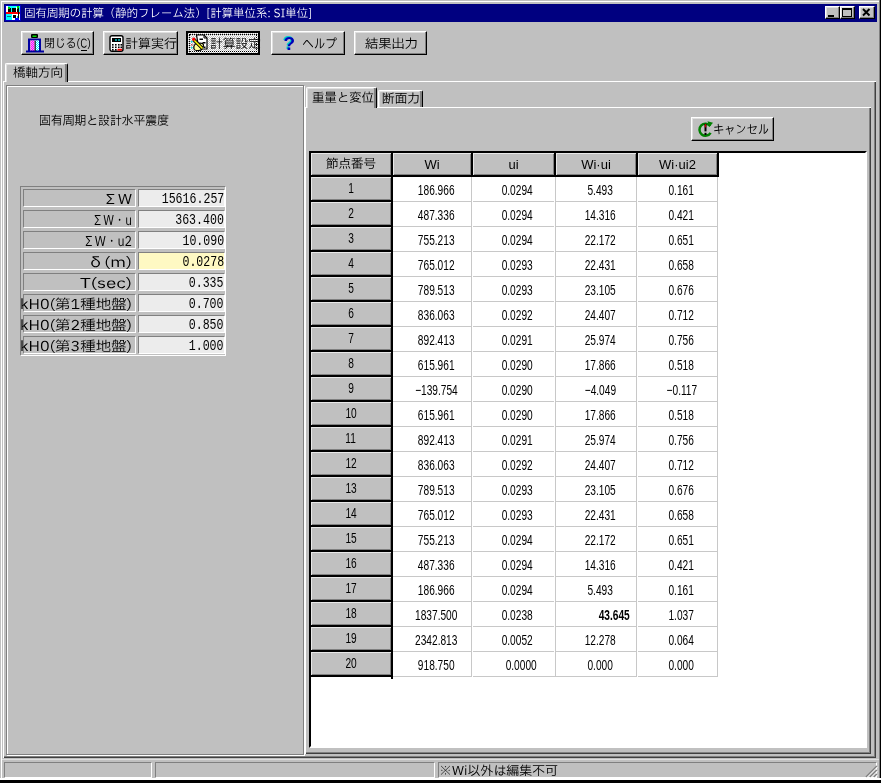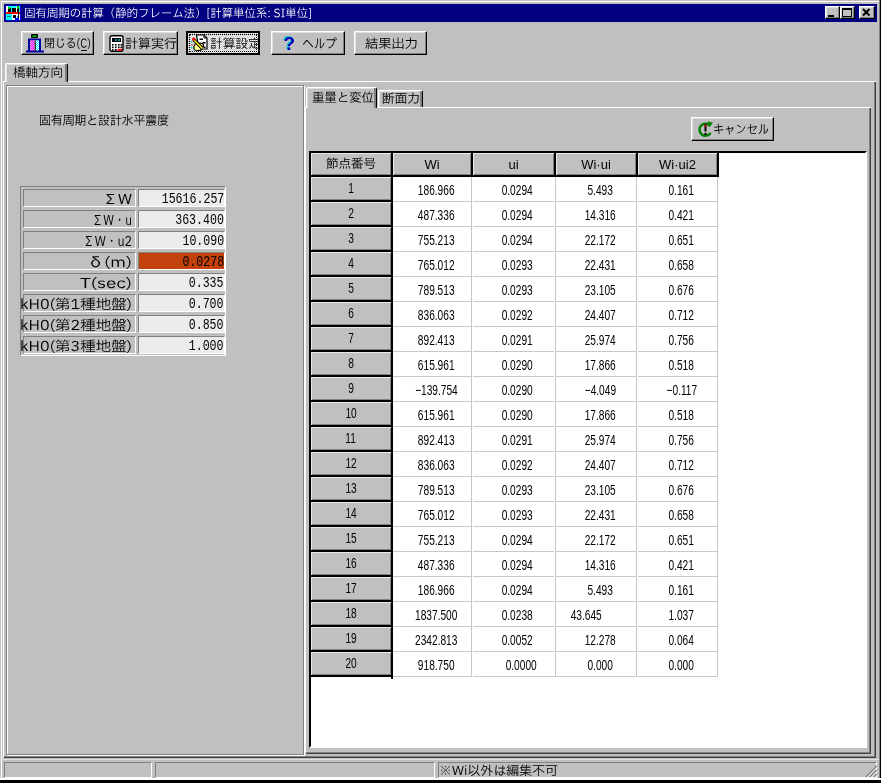--- a/index.html
+++ b/index.html
@@ -216,21 +216,21 @@
     <div class="sunkcell" style="position:absolute;left:117px;top:44px;width:87px;height:18px;background:#ececec;">
 <div style="position:absolute;right:0px;top:1px;font-family:'Liberation Mono',monospace;font-size:14.5px;color:#000;transform:scaleX(0.8);transform-origin:100% 50%;">10.090</div>
     </div>
     <div class="sunkcell" style="position:absolute;left:2px;top:65px;width:113px;height:18px;background:#c0c0c0;">
 <div style="position:absolute;right:3px;top:2px;">
         <svg width="45.0" height="13.6" viewBox="0 0 45.0 13.6" xmlns="http://www.w3.org/2000/svg">
           <path transform="translate(0,11.97) scale(1.2629,1)" d="M3.3 -3.6Q3.3 -4.8 3.8 -5.6Q4.2 -6.5 5 -6.9Q5.7 -7.4 6.6 -7.4V-7.4L6.3 -7.7L4.4 -9.3V-10.6H9.5V-9.6H6.4L5.4 -9.7V-9.6L7.5 -8Q9 -6.8 9.7 -5.8Q10.3 -4.9 10.3 -3.7Q10.3 -2.5 9.8 -1.6Q9.4 -0.8 8.6 -0.3Q7.8 0.2 6.8 0.2Q5.8 0.2 5 -0.3Q4.2 -0.8 3.8 -1.6Q3.3 -2.5 3.3 -3.6ZM9.1 -3.2V-3.4Q9.1 -4.2 8.9 -4.7Q8.8 -5.2 8.4 -5.8Q8 -6.3 7.1 -6.9Q6 -6.8 5.2 -6Q4.5 -5.3 4.5 -3.9V-3.2Q4.5 -2 5.1 -1.4Q5.7 -0.8 6.8 -0.8Q7.8 -0.8 8.5 -1.4Q9.1 -2 9.1 -3.2Z M17.4 -10.9H18.4Q17.7 -10.2 17.1 -9.2Q16.5 -8.3 16.1 -7.2Q15.8 -6.1 15.8 -5.1V-3.8Q15.8 -2.8 16.1 -1.7Q16.5 -0.6 17.1 0.3Q17.7 1.3 18.4 2H17.4Q16.6 1.3 16.1 0.4Q15.5 -0.6 15.1 -1.9Q14.8 -3.1 14.8 -4.4Q14.8 -5.8 15.1 -7Q15.5 -8.3 16.1 -9.3Q16.6 -10.3 17.4 -10.9Z M19.6 0V-7.4H20.7V-6.2H20.8Q21.1 -6.8 21.5 -7.2Q22 -7.5 22.8 -7.5Q23.5 -7.5 24.1 -7.2Q24.7 -6.8 25 -6H25.1Q25.3 -6.7 25.8 -7.1Q26.4 -7.5 27.3 -7.5Q28.4 -7.5 29.1 -6.8Q29.7 -6.1 29.7 -4.7V0H28.6V-4.5Q28.6 -5.5 28.2 -6Q27.8 -6.5 27 -6.5Q26.2 -6.5 25.7 -6.2Q25.2 -5.8 25.2 -5.1V0H24.1V-4.5Q24.1 -5.5 23.7 -6Q23.3 -6.5 22.5 -6.5Q21.8 -6.5 21.2 -6.2Q20.7 -5.8 20.7 -5.1V0Z M31.9 2H30.8Q31.6 1.3 32.2 0.3Q32.8 -0.6 33.1 -1.7Q33.4 -2.8 33.4 -3.8V-5.1Q33.4 -6.1 33.1 -7.2Q32.8 -8.3 32.2 -9.2Q31.6 -10.2 30.8 -10.9H31.9Q32.6 -10.3 33.2 -9.3Q33.8 -8.3 34.1 -7Q34.4 -5.8 34.4 -4.4Q34.4 -3.1 34.1 -1.9Q33.8 -0.6 33.2 0.4Q32.6 1.3 31.9 2Z" fill="#000"></path>
         </svg>
       </div>
     </div>
-    <div class="sunkcell" style="position:absolute;left:117px;top:65px;width:87px;height:18px;background:#c2410c;padding-left:48px;">
+    <div class="sunkcell" style="position:absolute;left:117px;top:65px;width:87px;height:18px;background:#fef9c3;padding-left:48px;">
 <div style="position:absolute;right:0px;top:1px;font-family:'Liberation Mono',monospace;font-size:14.5px;color:#000;transform:scaleX(0.8);transform-origin:100% 50%;">0.0278</div>
     </div>
     <div class="sunkcell" style="position:absolute;left:2px;top:86px;width:113px;height:18px;background:#c0c0c0;">
 <div style="position:absolute;right:3px;top:2px;">
         <svg width="52.0" height="13.6" viewBox="0 0 52.0 13.6" xmlns="http://www.w3.org/2000/svg">
           <path transform="translate(0,11.97) scale(1.3112,1)" d="M7.9 -10V-9H4.7V0H3.5V-9H0.3V-10Z M11.9 -10.9H13Q12.2 -10.2 11.6 -9.2Q11 -8.3 10.7 -7.2Q10.4 -6.1 10.4 -5.1V-3.8Q10.4 -2.8 10.7 -1.7Q11 -0.6 11.6 0.3Q12.2 1.3 13 2H11.9Q11.2 1.3 10.6 0.4Q10 -0.6 9.7 -1.9Q9.3 -3.1 9.3 -4.4Q9.3 -5.8 9.7 -7Q10 -8.3 10.6 -9.3Q11.2 -10.3 11.9 -10.9Z M13.5 -1.3 14.3 -1.9Q14.7 -1.3 15.2 -1Q15.8 -0.7 16.4 -0.7Q17.2 -0.7 17.6 -1.1Q18 -1.4 18 -2Q18 -2.5 17.7 -2.8Q17.4 -3.1 16.7 -3.2L16.1 -3.3Q13.8 -3.6 13.8 -5.4Q13.8 -6.4 14.5 -7Q15.2 -7.5 16.4 -7.5Q17.2 -7.5 17.8 -7.2Q18.5 -6.9 18.9 -6.4L18.2 -5.7Q17.9 -6.1 17.4 -6.4Q17 -6.6 16.3 -6.6Q15.6 -6.6 15.2 -6.3Q14.8 -6 14.8 -5.4Q14.8 -4.9 15.2 -4.7Q15.5 -4.4 16.3 -4.3L16.8 -4.2Q18 -4 18.6 -3.5Q19.1 -3 19.1 -2.1Q19.1 -1 18.4 -0.4Q17.6 0.2 16.4 0.2Q15.4 0.2 14.7 -0.2Q14 -0.6 13.5 -1.3Z M20.6 -3.7Q20.6 -4.8 21 -5.7Q21.4 -6.6 22.1 -7.1Q22.9 -7.5 23.9 -7.5Q24.8 -7.5 25.5 -7.1Q26.2 -6.6 26.6 -5.8Q27 -5 27 -3.9V-3.4H21.7V-3.1Q21.7 -2.1 22.3 -1.4Q22.9 -0.8 23.9 -0.8Q24.6 -0.8 25.2 -1.1Q25.7 -1.5 26 -2.1L26.8 -1.5Q26.4 -0.7 25.6 -0.3Q24.9 0.2 23.9 0.2Q22.9 0.2 22.1 -0.3Q21.4 -0.8 21 -1.6Q20.6 -2.5 20.6 -3.7ZM21.7 -4.2H25.8V-4.4Q25.8 -5.4 25.3 -6Q24.7 -6.6 23.9 -6.6Q22.9 -6.6 22.3 -6Q21.7 -5.3 21.7 -4.3Z M28.4 -3.7Q28.4 -5.5 29.3 -6.5Q30.1 -7.5 31.7 -7.5Q32.7 -7.5 33.4 -7.1Q34.1 -6.6 34.4 -5.8L33.5 -5.4Q33.3 -5.9 32.8 -6.2Q32.3 -6.6 31.7 -6.6Q30.6 -6.6 30.1 -5.9Q29.6 -5.3 29.6 -4.3V-3.1Q29.6 -2 30.1 -1.4Q30.6 -0.8 31.7 -0.8Q33 -0.8 33.7 -2.1L34.5 -1.6Q34.1 -0.7 33.4 -0.3Q32.7 0.2 31.7 0.2Q30.1 0.2 29.3 -0.9Q28.4 -1.9 28.4 -3.7Z M35.9 2H34.9Q35.6 1.3 36.2 0.3Q36.8 -0.6 37.1 -1.7Q37.5 -2.8 37.5 -3.8V-5.1Q37.5 -6.1 37.1 -7.2Q36.8 -8.3 36.2 -9.2Q35.6 -10.2 34.9 -10.9H35.9Q36.6 -10.3 37.2 -9.3Q37.8 -8.3 38.1 -7Q38.5 -5.8 38.5 -4.4Q38.5 -3.1 38.1 -1.9Q37.8 -0.6 37.2 0.4Q36.6 1.3 35.9 2Z" fill="#000"></path>
         </svg>
       </div>
     </div>
     <div class="sunkcell" style="position:absolute;left:117px;top:86px;width:87px;height:18px;background:#ececec;">
@@ -588,21 +588,21 @@
     <div style="position:absolute;left:325px;top:424px;width:1px;height:25px;background:#c8c8c8;"></div>
     <div style="position:absolute;left:406px;top:424px;width:1px;height:25px;background:#c8c8c8;"></div>
     <div style="position:absolute;left:0;top:449px;width:80px;height:25px;background:#c0c0c0;
 border-bottom:2px solid #000;box-shadow:inset 1px 1px 0 #e8e8e8, inset -1px -1px 0 #808080;
 text-align:center;font-size:14.5px;line-height:23px;color:#000;"><span style="display:inline-block;transform:scaleX(0.70);transform-origin:50% 50%;font-size:14.5px;">18</span></div>
     <div style="position:absolute;left:82px;top:449px;width:78px;height:25px;background:#fff;
 border-bottom:1px solid #c8c8c8;text-align:center;font-size:14.5px;line-height:26px;color:#000;padding-left:8px;"><span style="display:inline-block;transform:scaleX(0.70);transform-origin:50% 50%;font-size:14.5px;">1837.500</span></div>
     <div style="position:absolute;left:162px;top:449px;width:81px;height:25px;background:#fff;
 border-bottom:1px solid #c8c8c8;text-align:center;font-size:14.5px;line-height:26px;color:#000;padding-left:8px;"><span style="display:inline-block;transform:scaleX(0.70);transform-origin:50% 50%;font-size:14.5px;">0.0238</span></div>
     <div style="position:absolute;left:245px;top:449px;width:80px;height:25px;background:#fff;
-border-bottom:1px solid #c8c8c8;text-align:left;font-size:14.5px;line-height:26px;color:#000;padding-left:8px;"><span style="display:inline-block;transform:scaleX(0.70);transform-origin:50% 50%;font-size:14.5px;">43.645</span></div>
+border-bottom:1px solid #c8c8c8;text-align:right;font-size:14.5px;line-height:26px;color:#000;padding-left:8px;font-weight:bold;"><span style="display:inline-block;transform:scaleX(0.70);transform-origin:50% 50%;font-size:14.5px;">43.645</span></div>
     <div style="position:absolute;left:327px;top:449px;width:79px;height:25px;background:#fff;
 border-bottom:1px solid #c8c8c8;text-align:center;font-size:14.5px;line-height:26px;color:#000;padding-left:8px;"><span style="display:inline-block;transform:scaleX(0.70);transform-origin:50% 50%;font-size:14.5px;">1.037</span></div>
     <div style="position:absolute;left:160px;top:449px;width:1px;height:25px;background:#c8c8c8;"></div>
     <div style="position:absolute;left:244px;top:449px;width:1px;height:25px;background:#c8c8c8;"></div>
     <div style="position:absolute;left:325px;top:449px;width:1px;height:25px;background:#c8c8c8;"></div>
     <div style="position:absolute;left:406px;top:449px;width:1px;height:25px;background:#c8c8c8;"></div>
     <div style="position:absolute;left:0;top:474px;width:80px;height:25px;background:#c0c0c0;
 border-bottom:2px solid #000000;box-shadow:inset 1px 1px 0 #e8e8e8, inset -1px -1px 0 #808080;
 text-align:center;font-size:14.5px;line-height:23px;color:#000;"><span style="display:inline-block;transform:scaleX(0.70);transform-origin:50% 50%;font-size:14.5px;">19</span></div>
     <div style="position:absolute;left:82px;top:474px;width:78px;height:25px;background:#fff;

